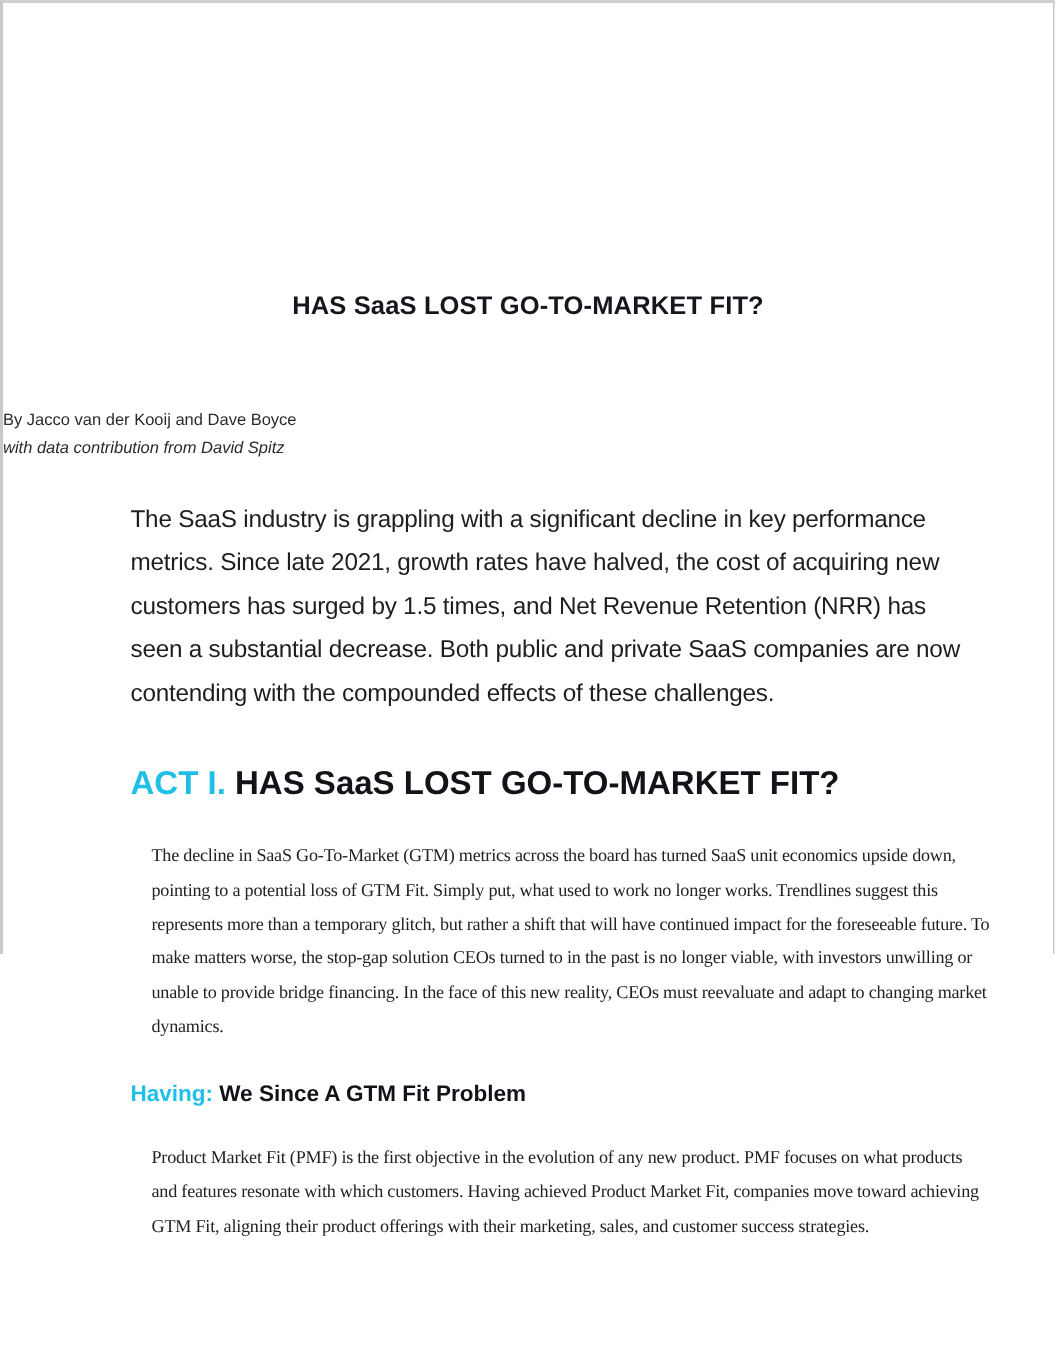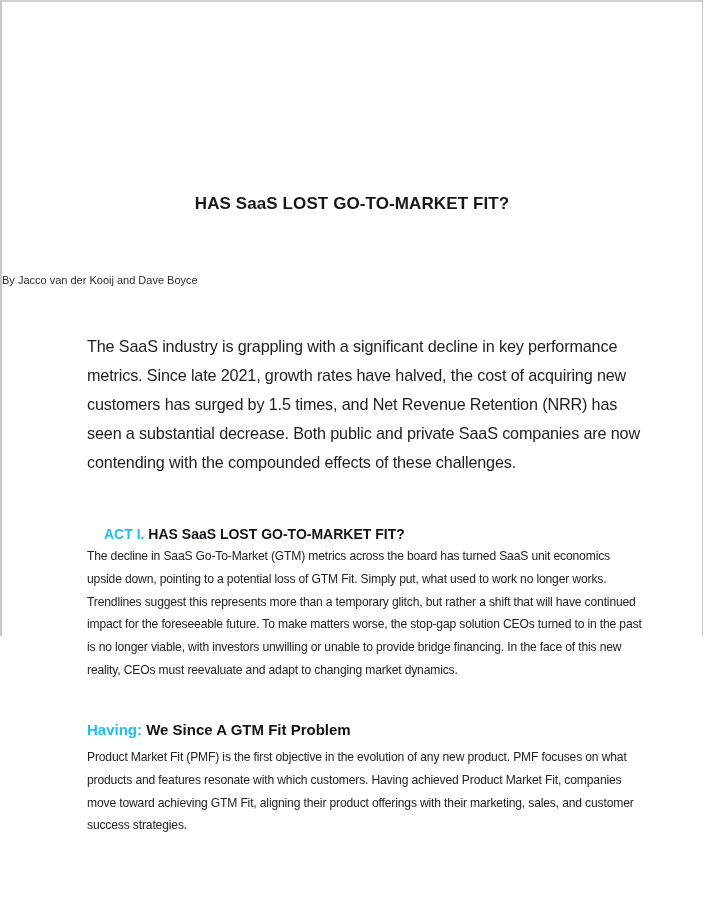--- a/index.html
+++ b/index.html
@@ -60,57 +60,59 @@
       font-size: 16.2px;
       line-height: 29px;
       color: #1e1e1e;
       margin: 0;
       letter-spacing: -0.15px;
     }
     .h2 {
       position: absolute;
       left: 85px;
       top: 507px;
-      font-size: 14px;
+      font-size: 22px;
       font-weight: bold;
-      margin: 17px;
+      margin: 0;
       color: #111318;
     }
     .accent {
       color: #1fbfe8;
     }
     .body-text {
       position: absolute;
       left: 85px;
       width: 560px;
       font-size: 12.1px;
       line-height: 22.8px;
       color: #222222;
-      margin: 0;
+      margin: 14px;
       letter-spacing: -0.15px;
+      font-family: Liberation Serif, serif;
     }
     .body-text.p1 { top: 543px; }
     .h3 {
       position: absolute;
       left: 85px;
       top: 719px;
       font-size: 15px;
       font-weight: bold;
       margin: 0;
       color: #111318;
     }
     .body-text.p2 { top: 744px; }
   </style>
 </head>
 <body>
 
 <div class="page">
   <h1 class="title t1">HAS SaaS LOST GO-TO-MARKET FIT?</h1>
 
   <p class="byline b1">By Jacco van der Kooij and Dave Boyce</p>
+  <p class="byline b2">with data contribution from David Spitz</p>
 
   <p class="intro">The SaaS industry is grappling with a significant decline in key performance metrics. Since late 2021, growth rates have halved, the cost of acquiring new customers has surged by 1.5 times, and Net Revenue Retention (NRR) has seen a substantial decrease. Both public and private SaaS companies are now contending with the compounded effects of these challenges.</p>
 
   <h2 class="h2"><span class="accent">ACT I.</span> <span>HAS SaaS LOST GO-TO-MARKET FIT?</span></h2>
 
   <p class="body-text p1">The decline in SaaS Go-To-Market (GTM) metrics across the board has turned SaaS unit economics upside down, pointing to a potential loss of GTM Fit. Simply put, what used to work no longer works. Trendlines suggest this represents more than a temporary glitch, but rather a shift that will have continued impact for the foreseeable future. To make matters worse, the stop-gap solution CEOs turned to in the past is no longer viable, with investors unwilling or unable to provide bridge financing. In the face of this new reality, CEOs must reevaluate and adapt to changing market dynamics.</p>
 
   <h3 class="h3"><span class="accent">Having:</span> <span>We Since A GTM Fit Problem</span></h3>
 
   <p class="body-text p2">Product Market Fit (PMF) is the first objective in the evolution of any new product. PMF focuses on what products and features resonate with which customers. Having achieved Product Market Fit, companies move toward achieving GTM Fit, aligning their product offerings with their marketing, sales, and customer success strategies.</p>

